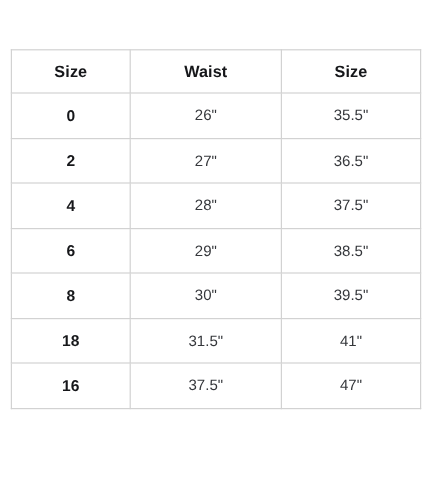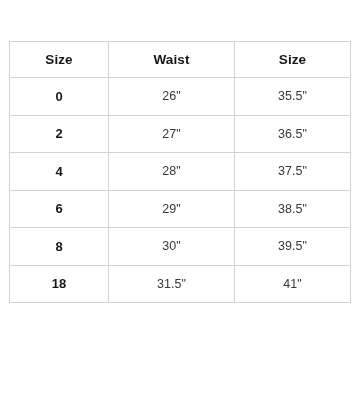--- a/index.html
+++ b/index.html
@@ -105,15 +105,20 @@
       <tr>
         <td class="size-cell">8</td>
         <td class="measure-cell">30"</td>
         <td class="measure-cell">39.5"</td>
       </tr>
       <tr>
         <td class="size-cell">18</td>
         <td class="measure-cell">31.5"</td>
         <td class="measure-cell">41"</td>
       </tr>
+      <tr>
+        <td class="size-cell">16</td>
+        <td class="measure-cell">37.5"</td>
+        <td class="measure-cell">47"</td>
+      </tr>
     </tbody>
   </table>
 </div>
 
 </body></html>

